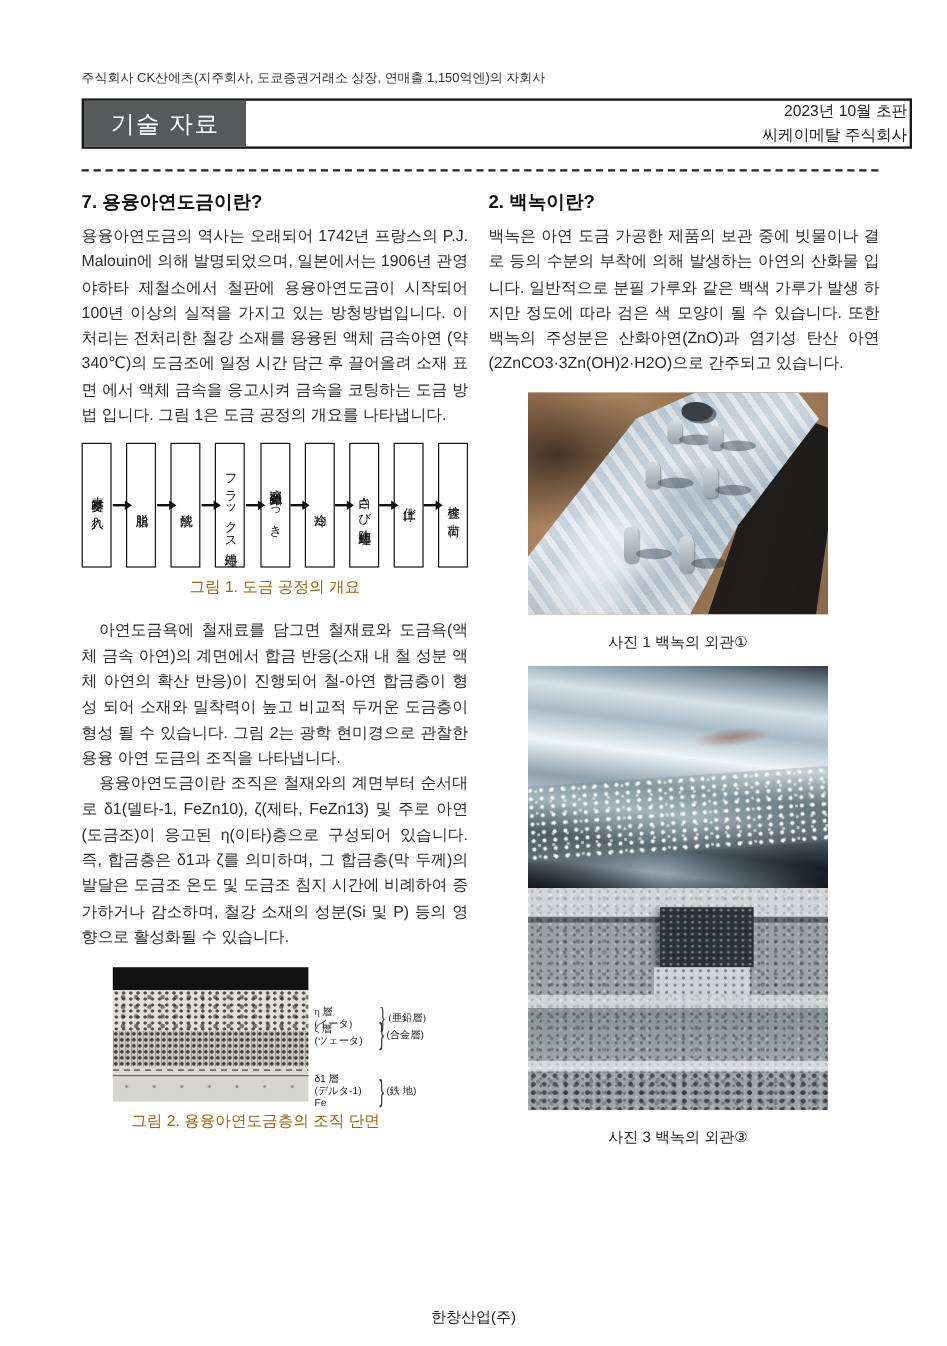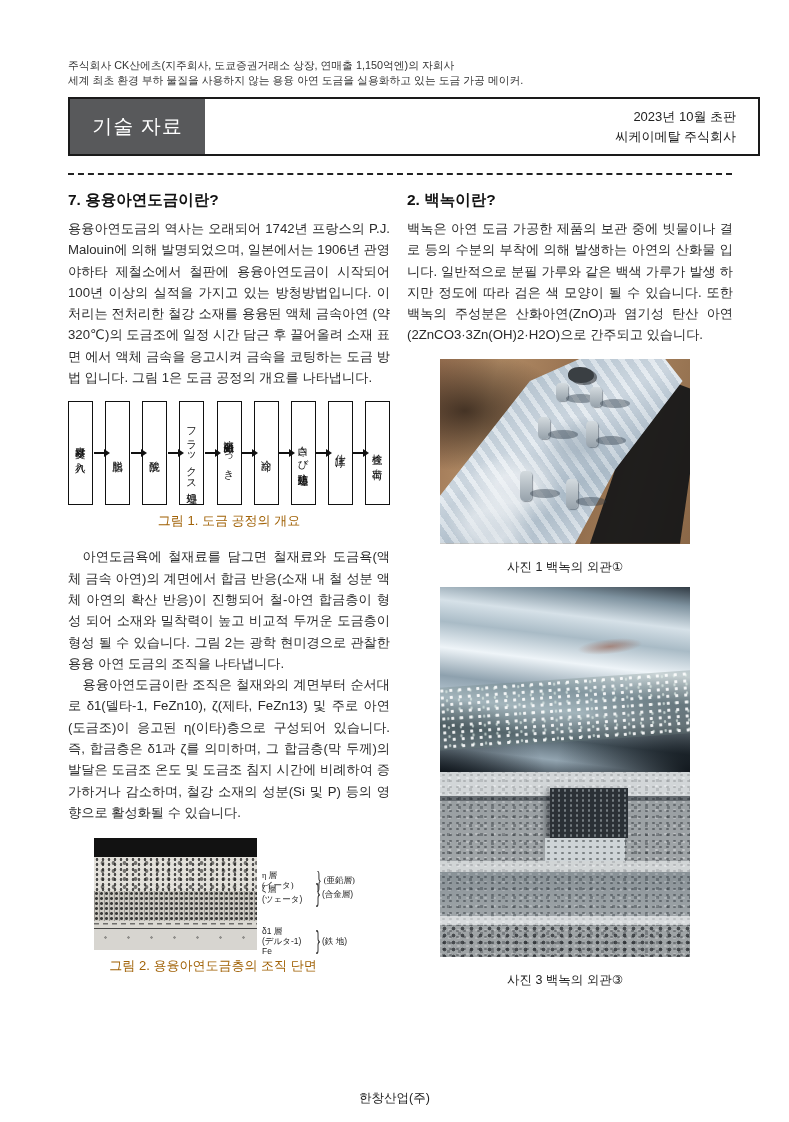--- a/index.html
+++ b/index.html
@@ -9,31 +9,31 @@
     font-family:"Liberation Sans","DejaVu Sans",sans-serif;
     color:#222; overflow:hidden;
   }
   .content { position:absolute; left:68px; top:58px; width:692px; }
 
   
   .top-lines { font-size:10.8px; line-height:15px; color:#333; }
 
   
   .header-box {
-    margin-top:9px; height:59px; border:2px solid #1a1a1a;
+    margin-top:9px; height:42px; border:2px solid #1a1a1a;
     display:flex; align-items:stretch; background:#fff;
   }
   .badge {
     width:135px; background:#58595b; color:#fff;
     display:flex; align-items:center; justify-content:center;
     font-size:20px; letter-spacing:1px;
   }
   .header-right {
     flex:1; display:flex; flex-direction:column; justify-content:center;
-    align-items:flex-end; padding-right:22px; font-size:13px; line-height:20px; color:#222;
+    align-items:flex-end; padding-right:2px; font-size:13px; line-height:20px; color:#222;
   }
 
   .doc-title {
     margin-top:14px; text-align:center; font-size:27px; font-weight:800;
     letter-spacing:-0.5px; color:#111;
   }
 
   .dashed-rule { margin-top:17px; width:664px; border-top:2.5px dashed #222; }
 
   .columns { display:flex; margin-top:15px; }
@@ -162,39 +162,38 @@
   .page-footer { position:absolute; left:0; right:0; top:1090px; text-align:center;
       font-size:12.5px; color:#222; }
 </style>
 </head>
 <body>
 
 <div class="content">
 
   <div class="top-lines">
     <div>주식회사 CK산에츠(지주회사, 도쿄증권거래소 상장, 연매출 1,150억엔)의 자회사</div>
-    <div>세계 최초 환경 부하 물질을 사용하지 않는 용융 아연 도금을 실용화하고 있는 도금 가공 메이커.</div>
   </div>
 
   <div class="header-box">
     <div class="badge">기술 자료</div>
     <div class="header-right">
       <div>2023년 10월 초판</div>
       <div>씨케이메탈 주식회사</div>
     </div>
   </div>
 
 
   <div class="dashed-rule"></div>
 
   <div class="columns">
 
     <div class="col-left">
       <div class="sec-heading">7. 용융아연도금이란?</div>
-      <div class="body-text">용융아연도금의 역사는 오래되어 1742년 프랑스의 P.J. Malouin에 의해 발명되었으며, 일본에서는 1906년 관영 야하타 제철소에서 철판에 용융아연도금이 시작되어 100년 이상의 실적을 가지고 있는 방청방법입니다. 이 처리는 전처리한 철강 소재를 용융된 액체 금속아연 (약 320℃)의 도금조에 일정 시간 담근 후 끌어올려 소재 표면 에서 액체 금속을 응고시켜 금속을 코팅하는 도금 방법 입니다. 그림 1은 도금 공정의 개요를 나타냅니다.</div>
+      <div class="body-text">용융아연도금의 역사는 오래되어 1742년 프랑스의 P.J. Malouin에 의해 발명되었으며, 일본에서는 1906년 관영 야하타 제철소에서 철판에 용융아연도금이 시작되어 100년 이상의 실적을 가지고 있는 방청방법입니다. 이 처리는 전처리한 철강 소재를 용융된 액체 금속아연 (약 340℃)의 도금조에 일정 시간 담근 후 끌어올려 소재 표면 에서 액체 금속을 응고시켜 금속을 코팅하는 도금 방법 입니다. 그림 1은 도금 공정의 개요를 나타냅니다.</div>
 
       <div class="flow">
         <div class="fbox">素材受け入れ</div>
         <div class="farrow"></div>
         <div class="fbox">脱脂</div>
         <div class="farrow"></div>
         <div class="fbox">酸洗</div>
         <div class="farrow"></div>
         <div class="fbox">フラックス処理</div>
         <div class="farrow"></div>

